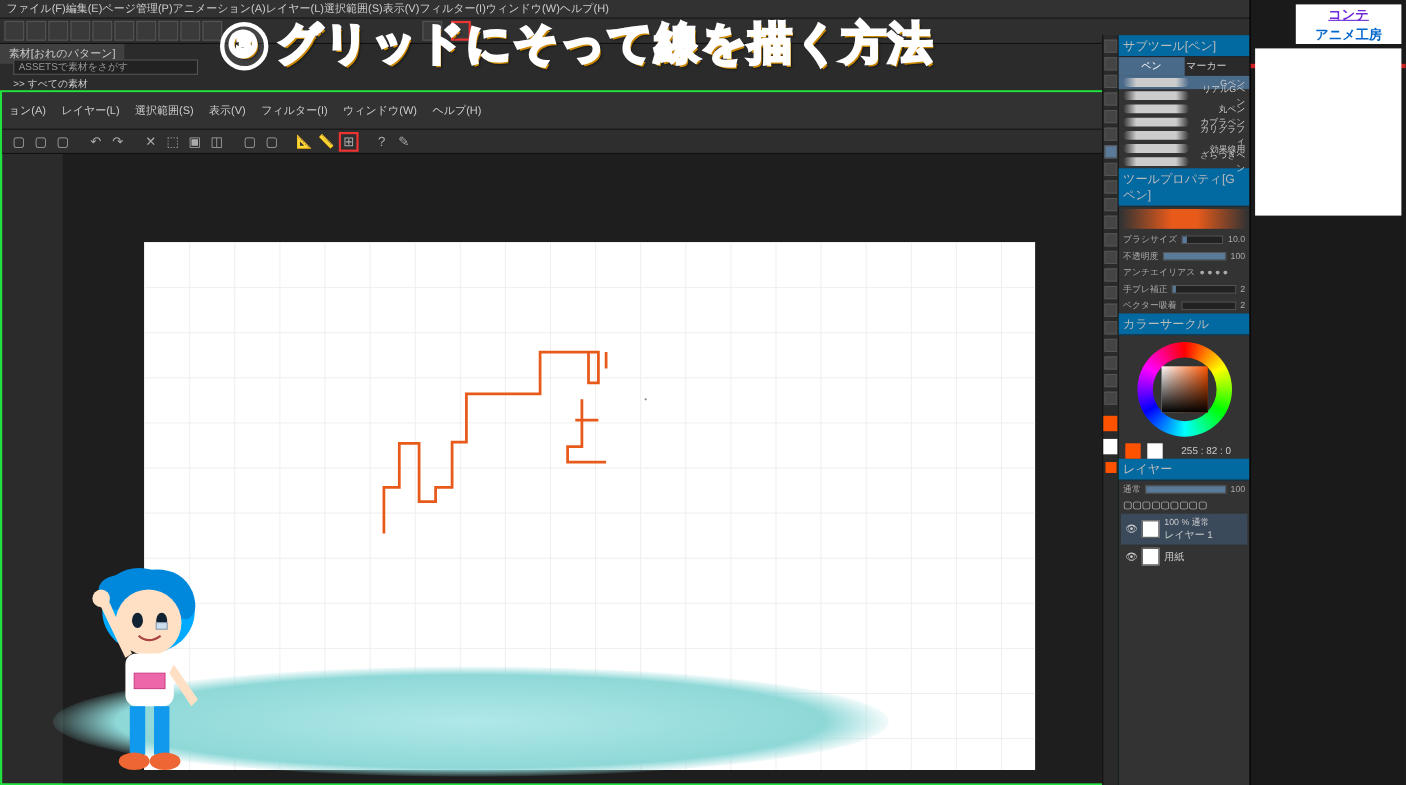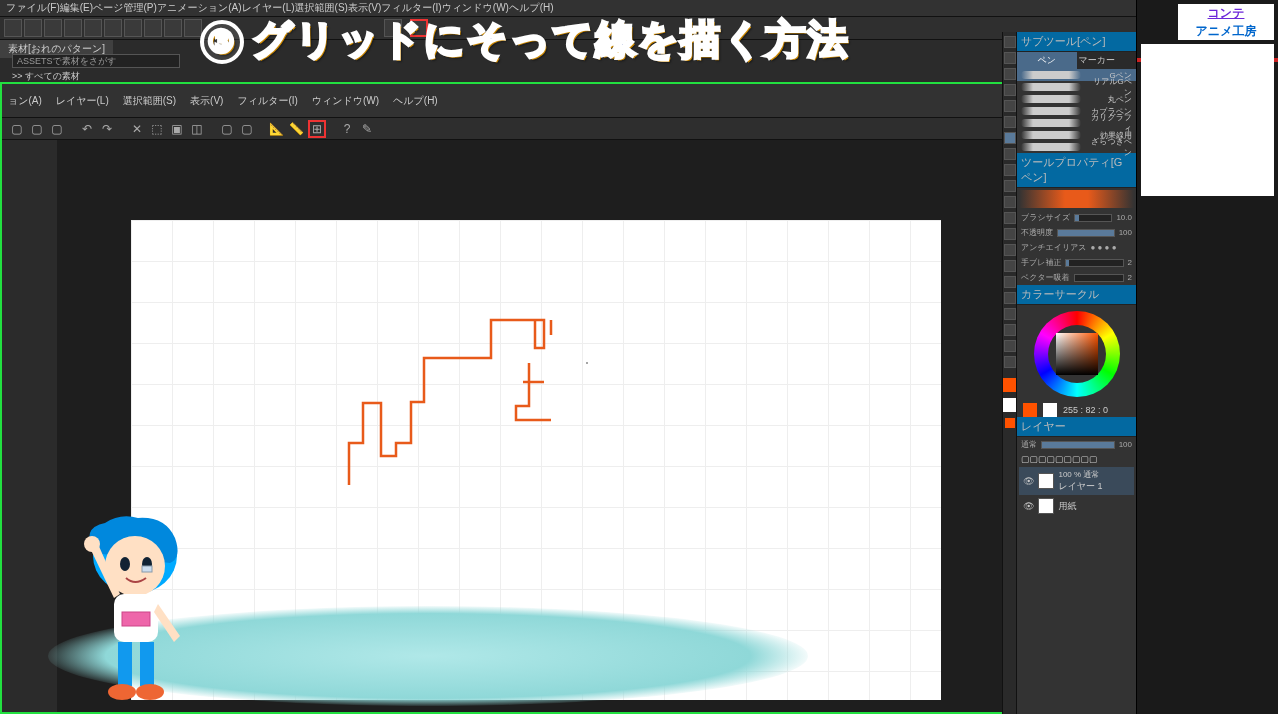--- a/index.html
+++ b/index.html
@@ -269,21 +269,21 @@
     </div>
 
   <div class="panel-hdr">カラーサークル</div>
   <div id="color-wheel">
     <div id="color-ring"></div>
       <div id="color-sq"></div>
   </div>
   <div style="display:flex;align-items:center;padding:0 6px;gap:6px">
     <span class="sw" style="background:#ff5200"></span>
     <span class="sw" style="background:#fff"></span>
-    <span style="flex:1;text-align:left">255 : 82 : 0</span>
+    <span style="flex:1;text-align:center">255 : 82 : 0</span>
   </div>
 
   <div class="panel-hdr">レイヤー</div>
   <div class="prop-row">
       <span>通常</span>
       <div class="bar">
         <div class="barfill" style="width:100%"></div>
       </div>
       <span>100</span>
     </div>

